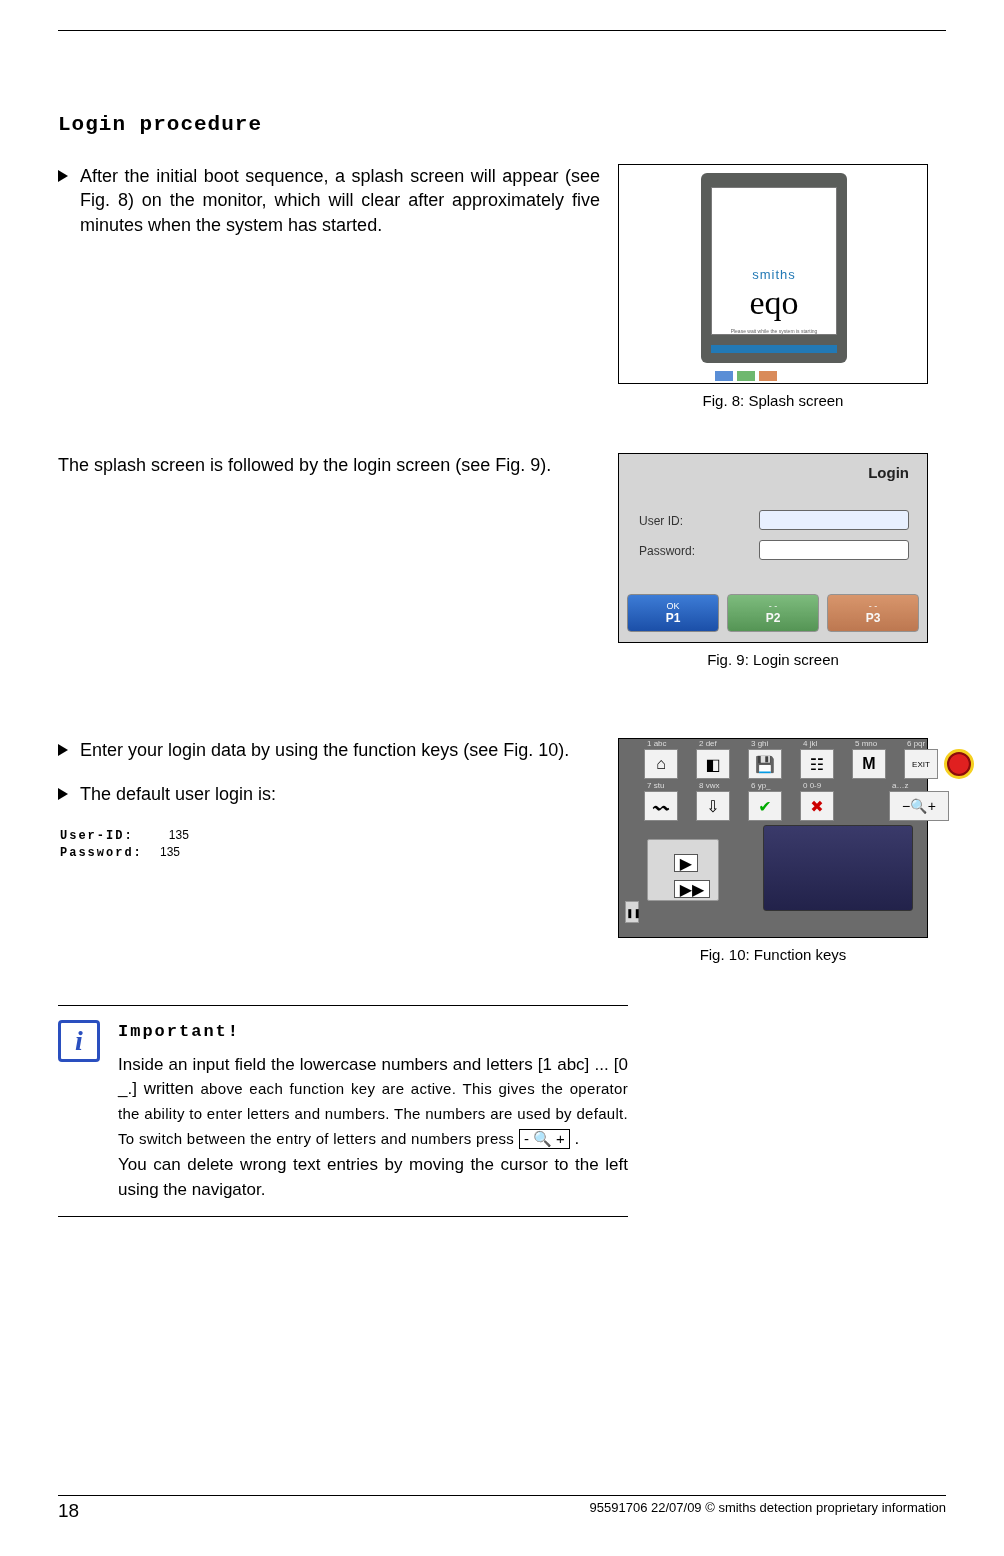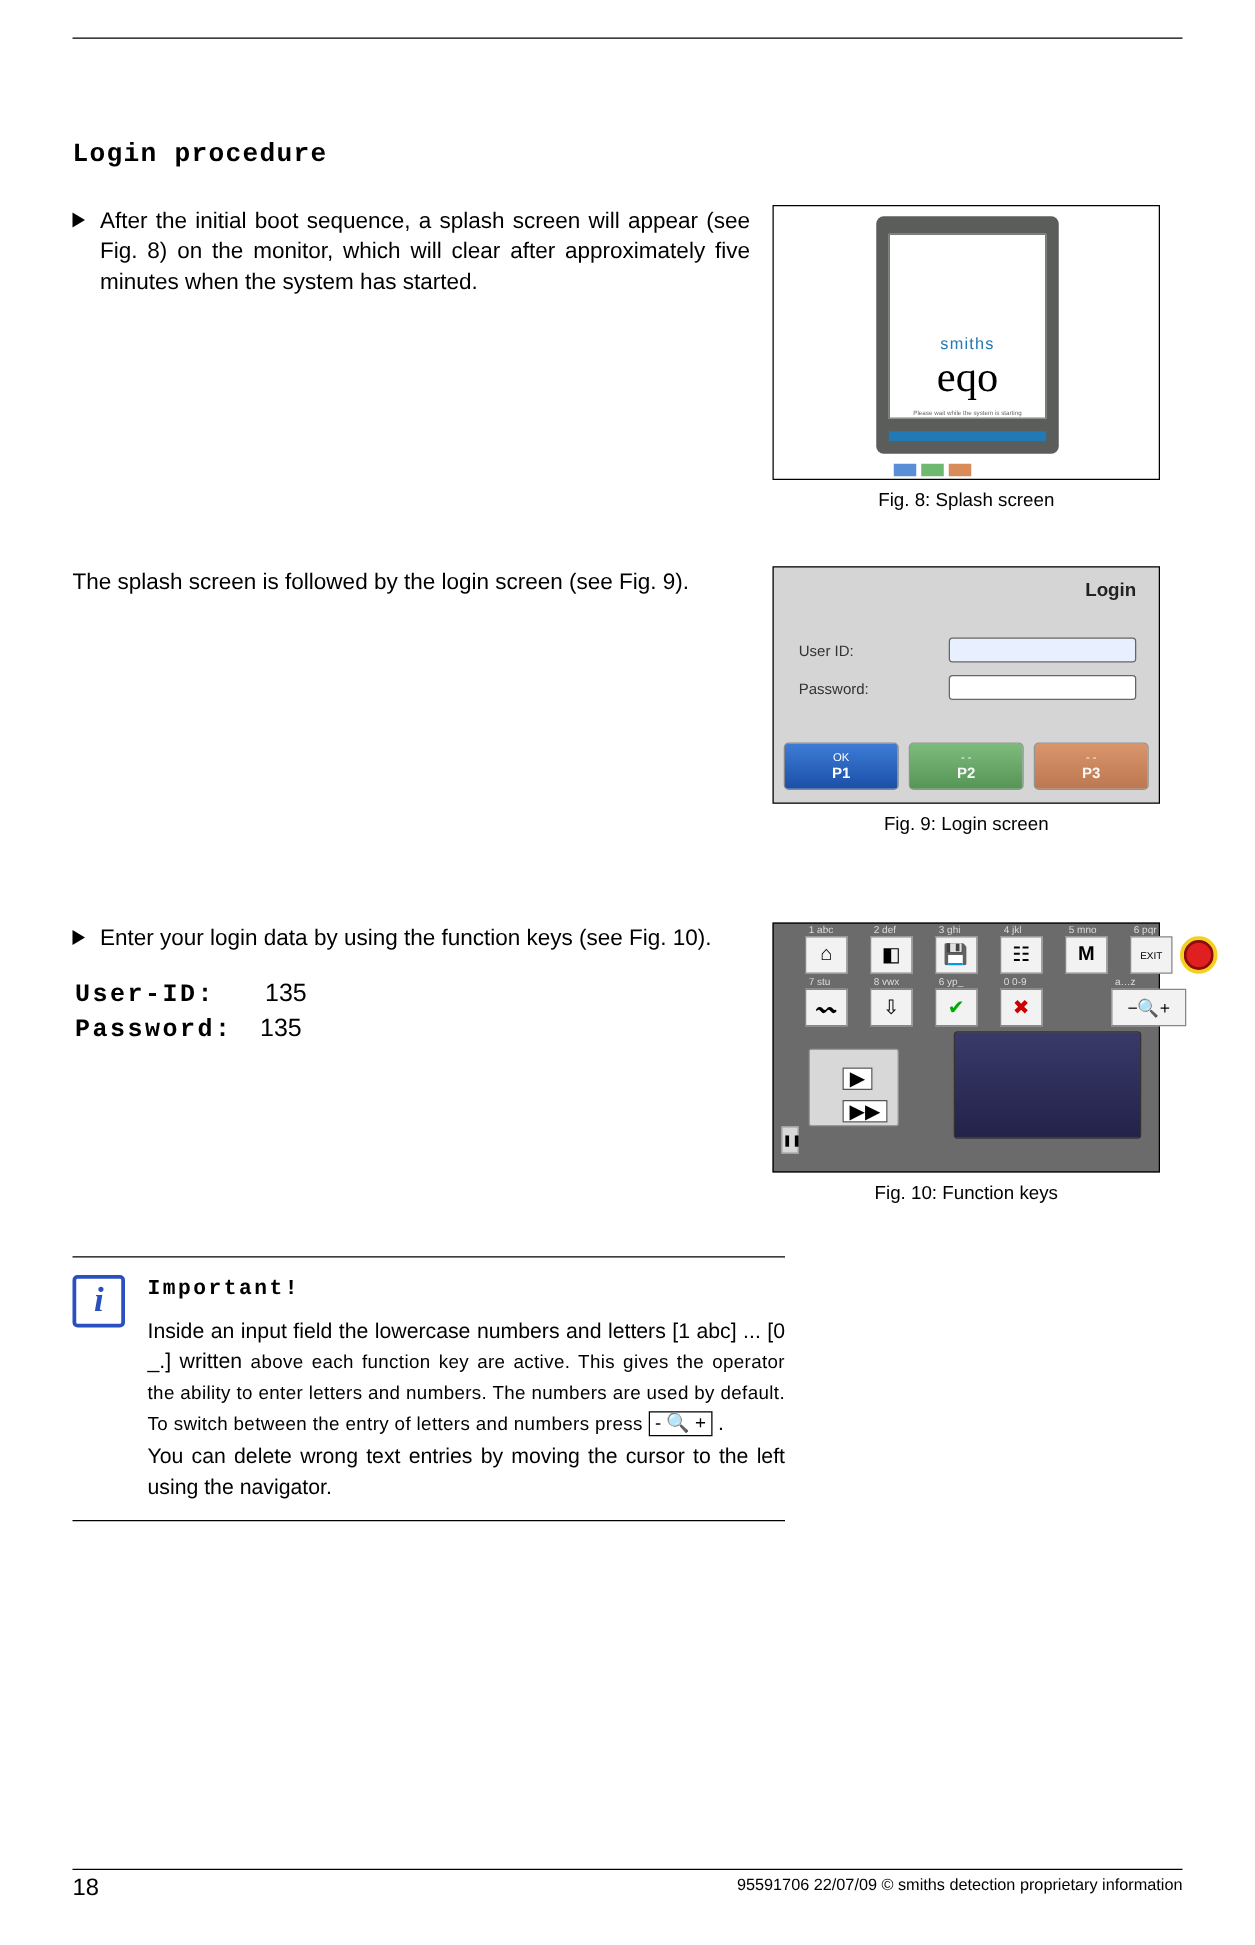--- a/index.html
+++ b/index.html
@@ -53,21 +53,21 @@
   .fig10 .key { width:34px; height:30px; background:#f2f2f2; border:1px solid #888; position:relative; display:flex; align-items:center; justify-content:center;margin-left:15px; }
   .fig10 .lblnum { position:absolute; left:2px; top:-11px; font-size:8px; color:#ddd; }
   .fig10 .estop { width:30px; height:30px; background:radial-gradient(circle,#e02020 55%,#8a0c0c 60%); border-radius:50%; border:3px solid #f5d020; margin-left:3px; }
   .fig10 .row2 { position:absolute; left:10px; top:52px; display:flex; gap:3px; }
   .fig10 .mag { font-size:14px; }
   .fig10 .panel { position:absolute; left:28px; top:100px; width:72px; height:62px; background:#d8d8d8; border:1px solid #999; border-radius:2px; }
   .fig10 .panel .pbtn { width:24px; height:18px; background:#fff; border:1px solid #555; display:flex; align-items:center; justify-content:center; }
   .fig10 .bigpanel { position:absolute; right:14px; top:86px; width:150px; height:86px; background:linear-gradient(#3a3a6a,#22224a); border:1px solid #333; border-radius:3px; }
   .fig10 .sidebtn { position:absolute; left:6px; top:162px; width:14px; height:22px; background:#d8d8d8; border:1px solid #999; }
 
-  .cred { font-family:"Courier New",monospace; font-size:20px; margin-left:2px; }
+  .cred { font-family:"Courier New",monospace; font-size:12px; margin-left:2px; }
   .cred .lab { font-weight:bold; letter-spacing:2px; }
 
   .imp-sep { border: none; border-top: 1px solid #000; margin: 42px 0 14px 0; width: 570px; }
   .important-box { display:flex; width:570px; font-size:17px; line-height:1.45; }
   .info-icon { width:42px; height:42px; border:3px solid #2a4fbf; color:#2a4fbf; display:flex; align-items:center; justify-content:center; font-family:Georgia,serif; font-weight:bold; font-style:italic; font-size:28px; border-radius:4px; margin-right:18px; flex:0 0 auto; }
   .imp-title { font-family:"Courier New",monospace; font-weight:bold; letter-spacing:2px; font-size:17px; margin-bottom:8px; }
   .imp-body .typed { font-family: Verdana, Geneva, sans-serif; font-size:15px; letter-spacing:0.3px; }
   .zoomkey { display:inline-flex; align-items:center; border:1px solid #000; padding:0 4px; font-size:15px; height:20px; vertical-align:middle; }
   .imp-sep2 { border:none; border-top:1px solid #000; margin-top:14px; width:570px; }
 
@@ -141,20 +141,24 @@
       <div class="caption">Fig. 9: Login screen</div>
     </div>
   </div>
 
   <div class="row" style="margin-top:70px;">
     <div class="col-text">
       <div class="bullet-item">
         <span class="triangle"></span>
         <span class="txt">Enter your login data by using the function keys (see Fig. 10).</span>
       </div>
+      <div class="bullet-item">
+        <span class="triangle"></span>
+        <span class="txt">The default user login is:</span>
+      </div>
       <div class="cred">
         <div>
           <span class="lab">User-ID:</span>
           <span style="font-family:Arial;margin-left:28px;">135</span>
         </div>
         <div>
           <span class="lab">Password:</span>
           <span style="font-family:Arial;margin-left:10px;">135</span>
         </div>
       </div>

